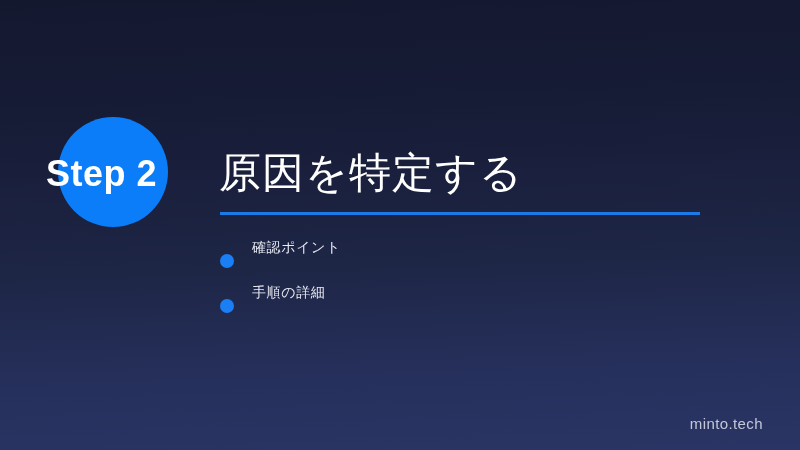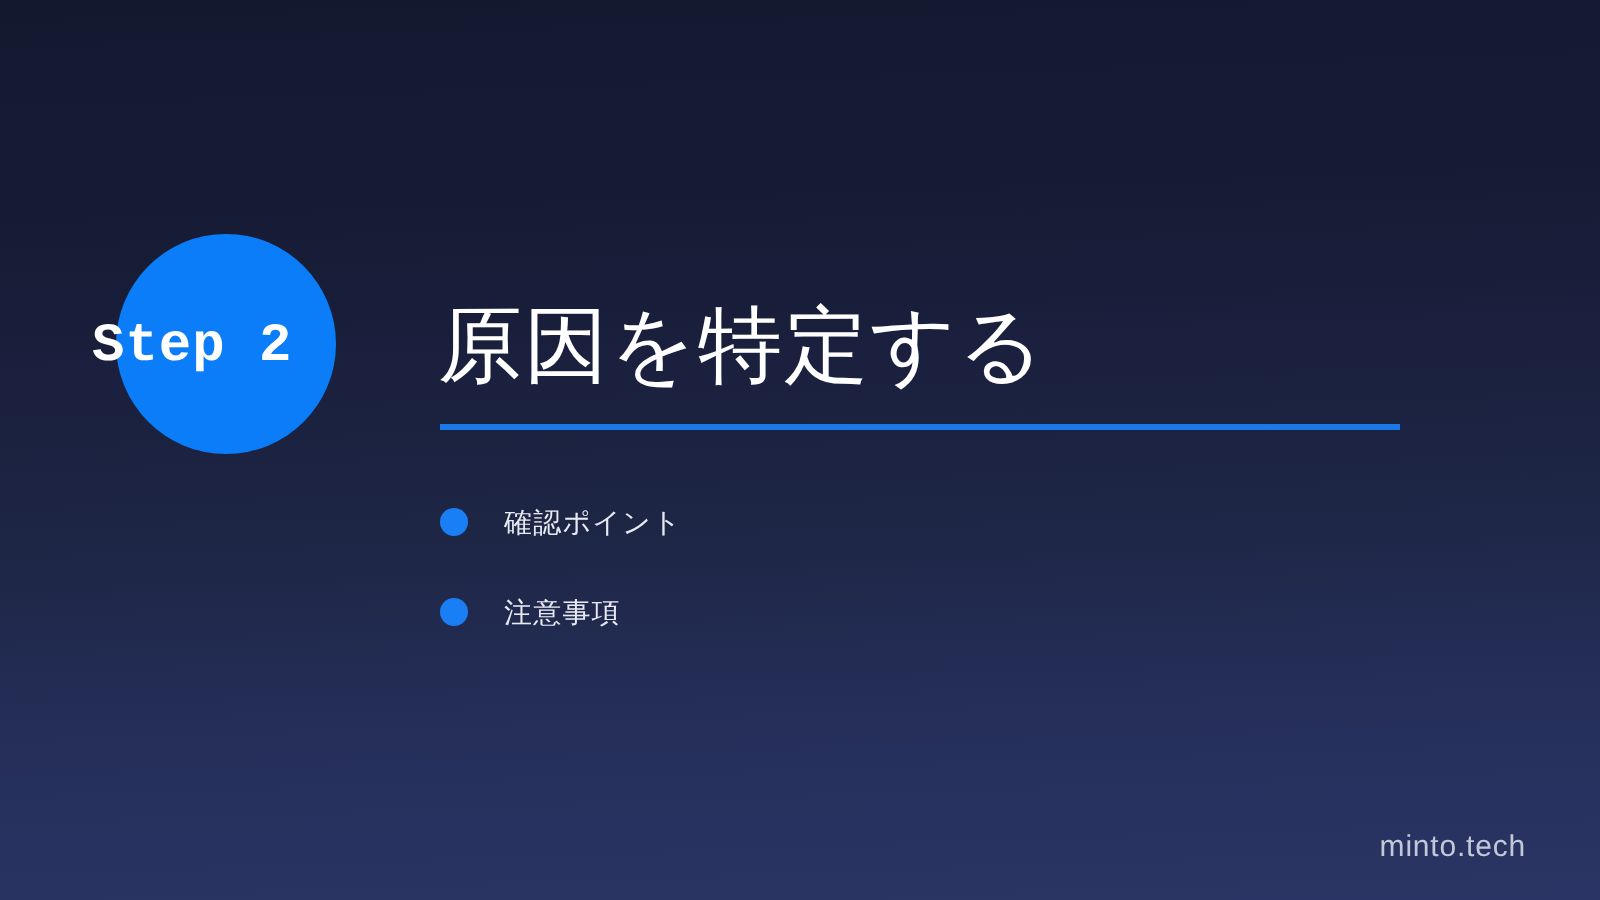--- a/index.html
+++ b/index.html
@@ -27,26 +27,25 @@
     border-radius: 50%;
     background: #0b7df8;
   }
   #step-label {
     position: absolute;
     left: 46px;
     top: 152px;
     width: 160px;
     height: 44px;
     line-height: 44px;
-    font-size: 27px;
+    font-size: 36px;
     font-weight: bold;
     color: #ffffff;
     letter-spacing: 0.5px;
     white-space: nowrap;
-    font-family: Liberation Mono, monospace;
   }
 
   
   #slide-title {
     position: absolute;
     left: 219px;
     top: 148px;
     font-size: 42px;
     font-weight: normal;
     color: #ffffff;
@@ -73,21 +72,21 @@
     width: 460px;
     margin: 0;
     padding: 0;
     list-style: none;
   }
   #bullet-list li {
     position: relative;
     height: 45px;
     padding-left: 32px;
     display: flex;
-    align-items: center;
+    align-items: flex-start;
   }
   .bullet-dot {
     position: absolute;
     left: 0px;
     top: 50%;
     margin-top: -7px;
     width: 14px;
     height: 14px;
     border-radius: 50%;
     background: #1a7ef5;
@@ -125,19 +124,19 @@
 
   <div id="title-rule"></div>
 
   <ul id="bullet-list">
     <li>
       <span class="bullet-dot"></span>
       <span class="bullet-text">確認ポイント</span>
     </li>
     <li>
       <span class="bullet-dot"></span>
-      <span class="bullet-text">注意事項</span>
+      <span class="bullet-text">手順の詳細</span>
     </li>
   </ul>
 
   <div id="watermark">minto.tech</div>
 
 </div>
 
 </body></html>

